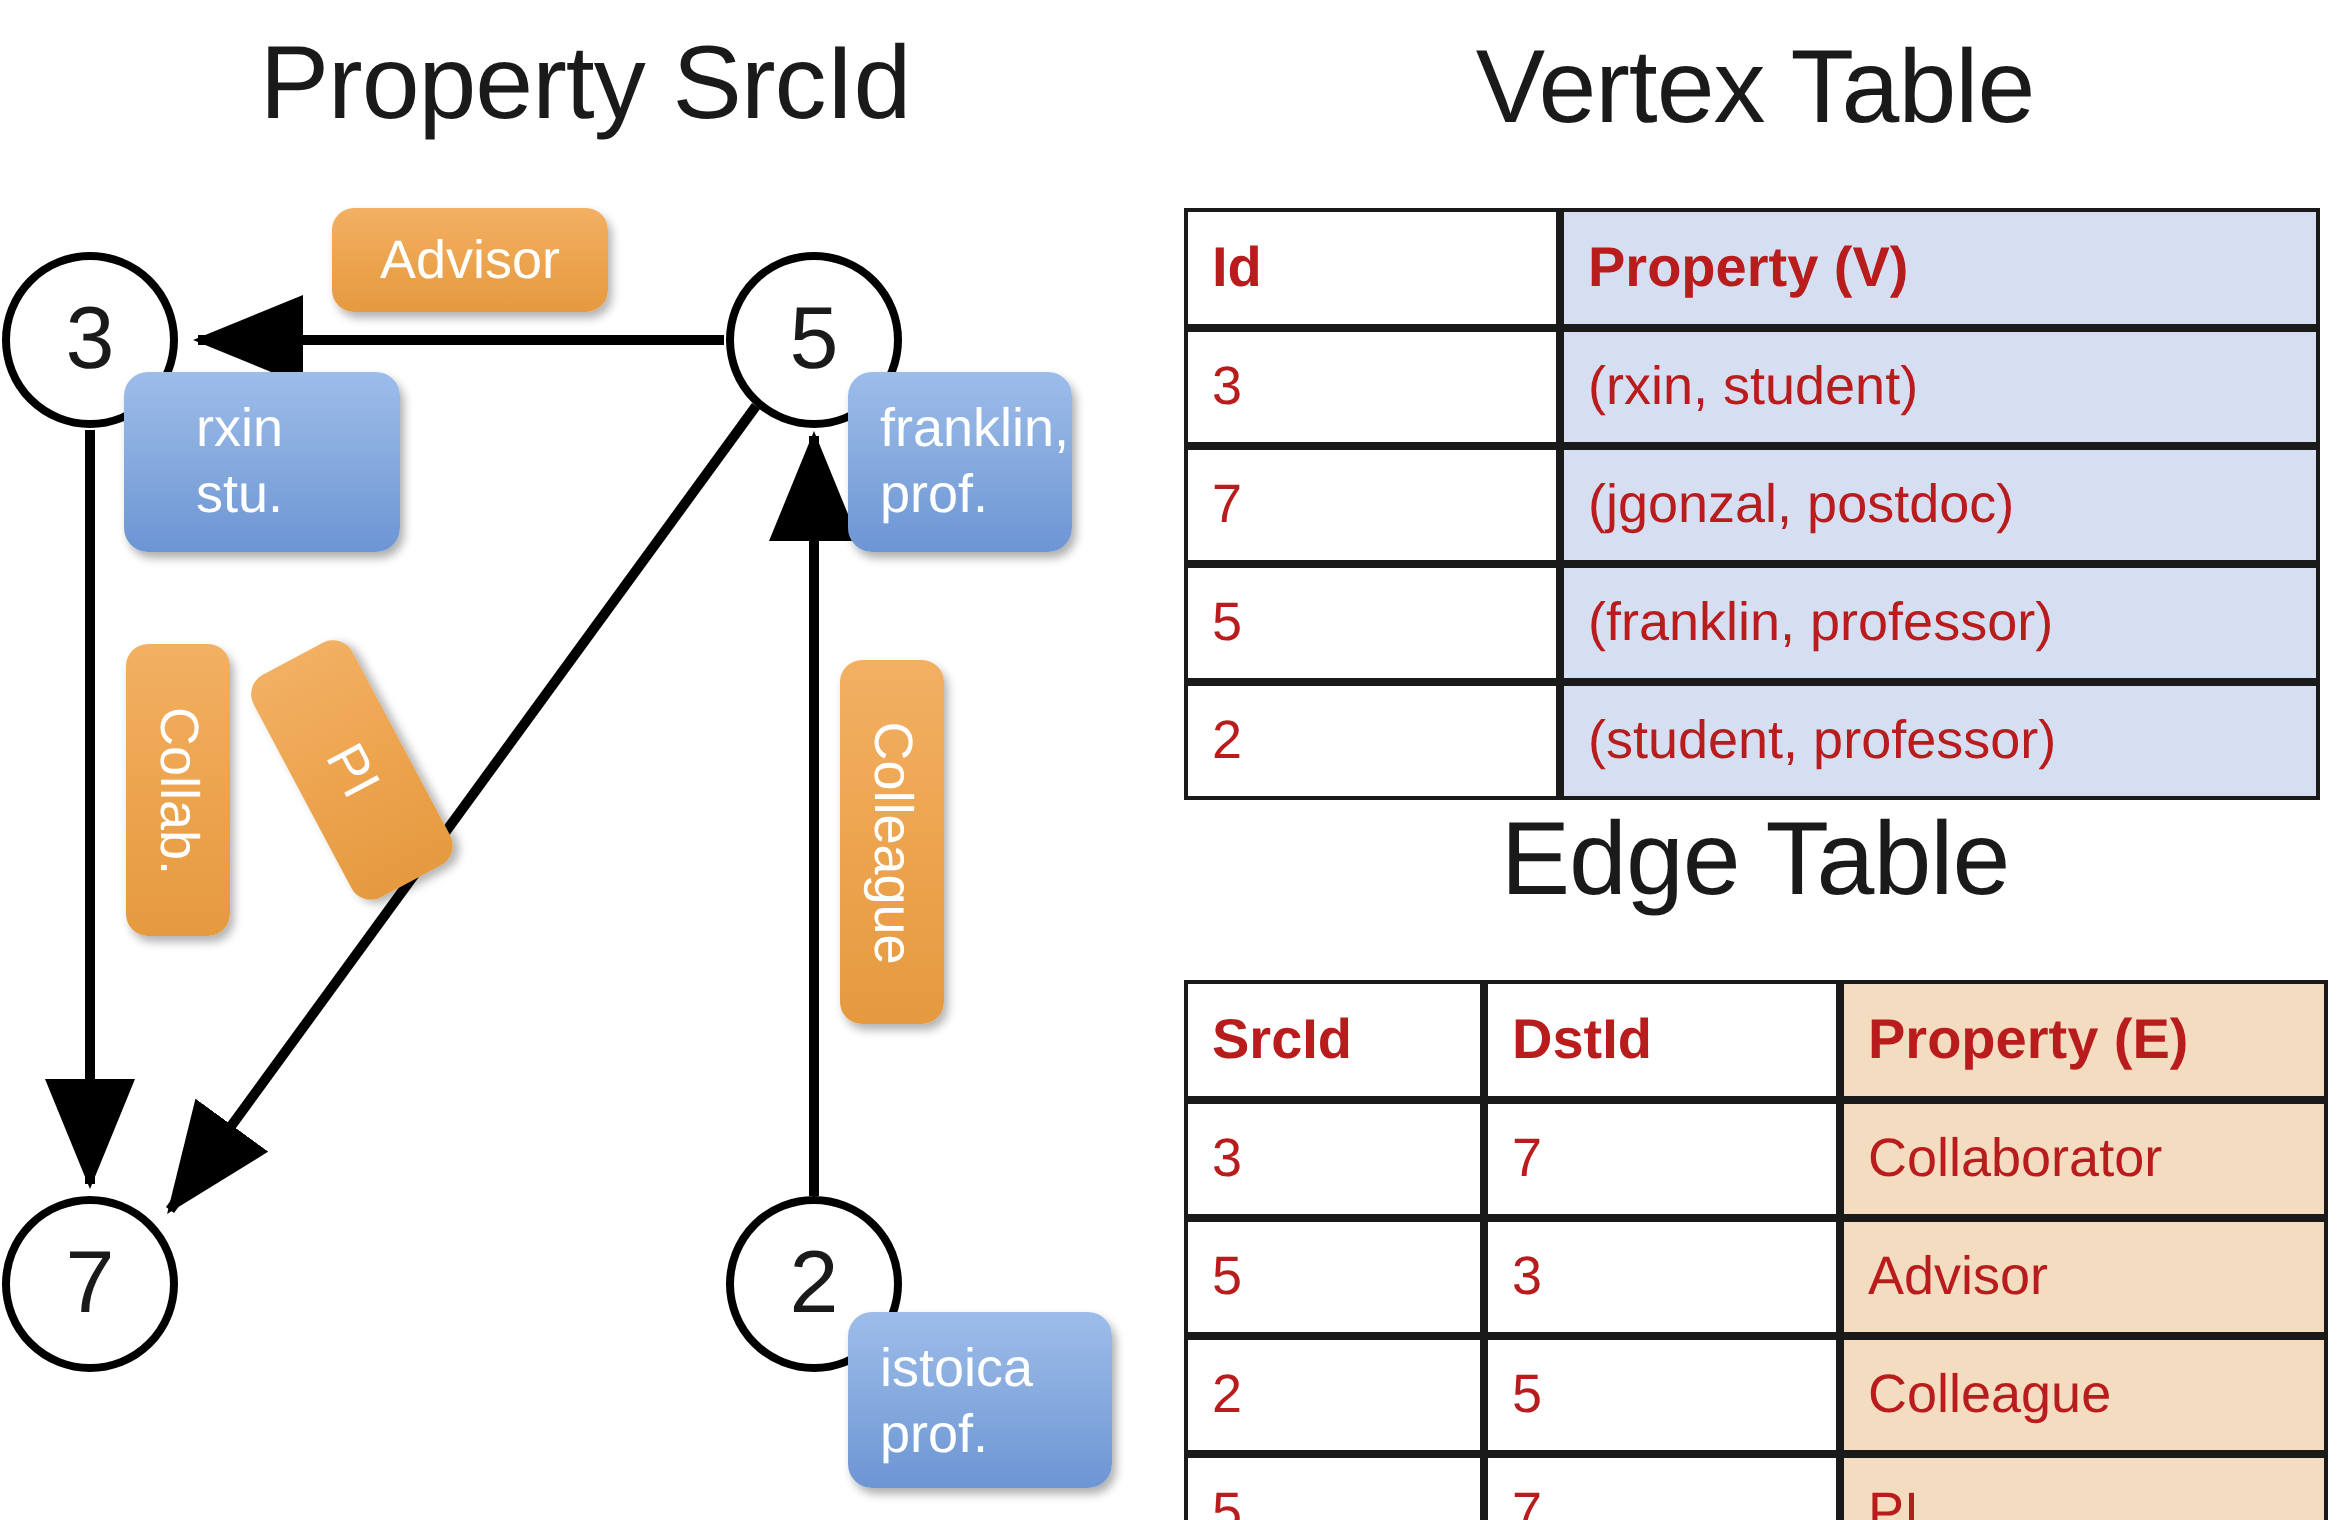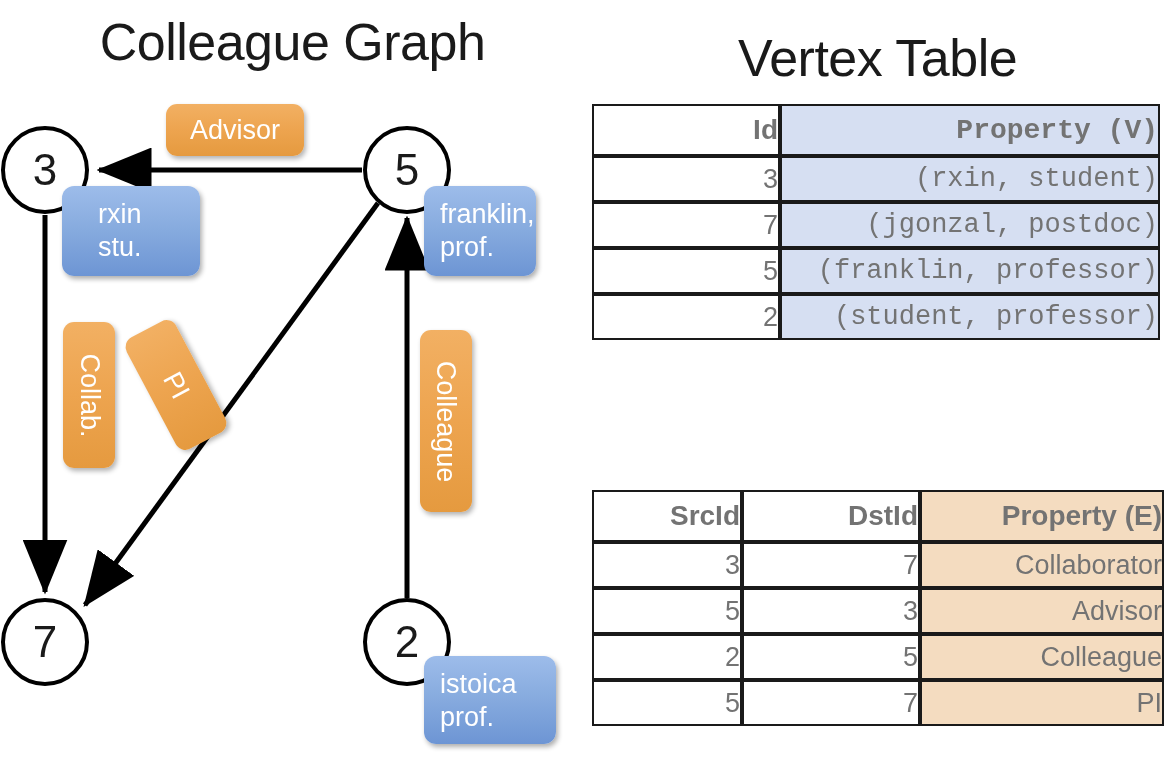--- a/index.html
+++ b/index.html
@@ -25,21 +25,21 @@
   .title {
     position: absolute;
     font-weight: 400;
     font-size: 52px;
     letter-spacing: -0.5px;
     color: #1a1a1a;
     white-space: nowrap;
     text-align: center;
   }
   #title-property-graph { left: 0px;   top: 12px;  width: 585px; }
-  #title-vertex-table   { left: 585px; top: 28px;  width: 585px; }
+  #title-vertex-table   { left: 585px; top: 14px;  width: 585px; }
   #title-edge-table     { left: 585px; top: 400px; width: 585px; }
 
   
   #graph-panel {
     position: absolute;
     left: 0; top: 0;
     width: 585px; height: 760px;
   }
   #graph-svg {
     position: absolute;
@@ -105,55 +105,56 @@
   }
 
   
   .data-table {
     position: absolute;
     border-collapse: separate;
     border-spacing: 0;
   }
   .data-table td, .data-table th {
     border: 2px solid #1a1a1a;
-    text-align: right;
+    text-align: left;
     font-weight: 400;
     font-size: 27px;
-    color: #737373;
-    padding: 0;
+    color: #b91c1c;
+    padding: 12px;
     height: 46px;
     box-sizing: border-box;
     background: #ffffff;
   }
   .data-table th {
     font-weight: 700;
     font-size: 28px;
     height: 52px;
   }
   .cell-blue { background: #d6dff2 !important; }
   .cell-orange { background: #f4dcc0 !important; }
 
   #vertex-table { left: 592px; top: 104px; }
   #vertex-table .col-id   { width: 188px; }
-  #vertex-table .col-prop { width: 380px; font-family: Liberation Mono, monospace; }
+  #vertex-table .col-prop { width: 380px; }
 
   #edge-table { left: 592px; top: 490px; }
   #edge-table .col-src  { width: 150px; }
   #edge-table .col-dst  { width: 178px; }
   #edge-table .col-prop { width: 244px; }
 </style>
 </head>
 <body>
 
 <div class="root">
 
-  <div class="title" id="title-property-graph">Colleague Graph</div>
+  <div class="title" id="title-property-graph">Property SrcId</div>
 
   <div class="title" id="title-vertex-table">Vertex Table</div>
 
+  <div class="title" id="title-edge-table">Edge Table</div>
 
   <div id="graph-panel">
 
     <svg id="graph-svg" viewBox="0 0 585 760">
       <defs>
         <marker id="arrowhead" markerWidth="11" markerHeight="9" refX="10.5" refY="4.5" orient="auto" markerUnits="strokeWidth">
           <path d="M0,0 L11,4.5 L0,9 z" fill="#000"></path>
         </marker>
       </defs>
 

